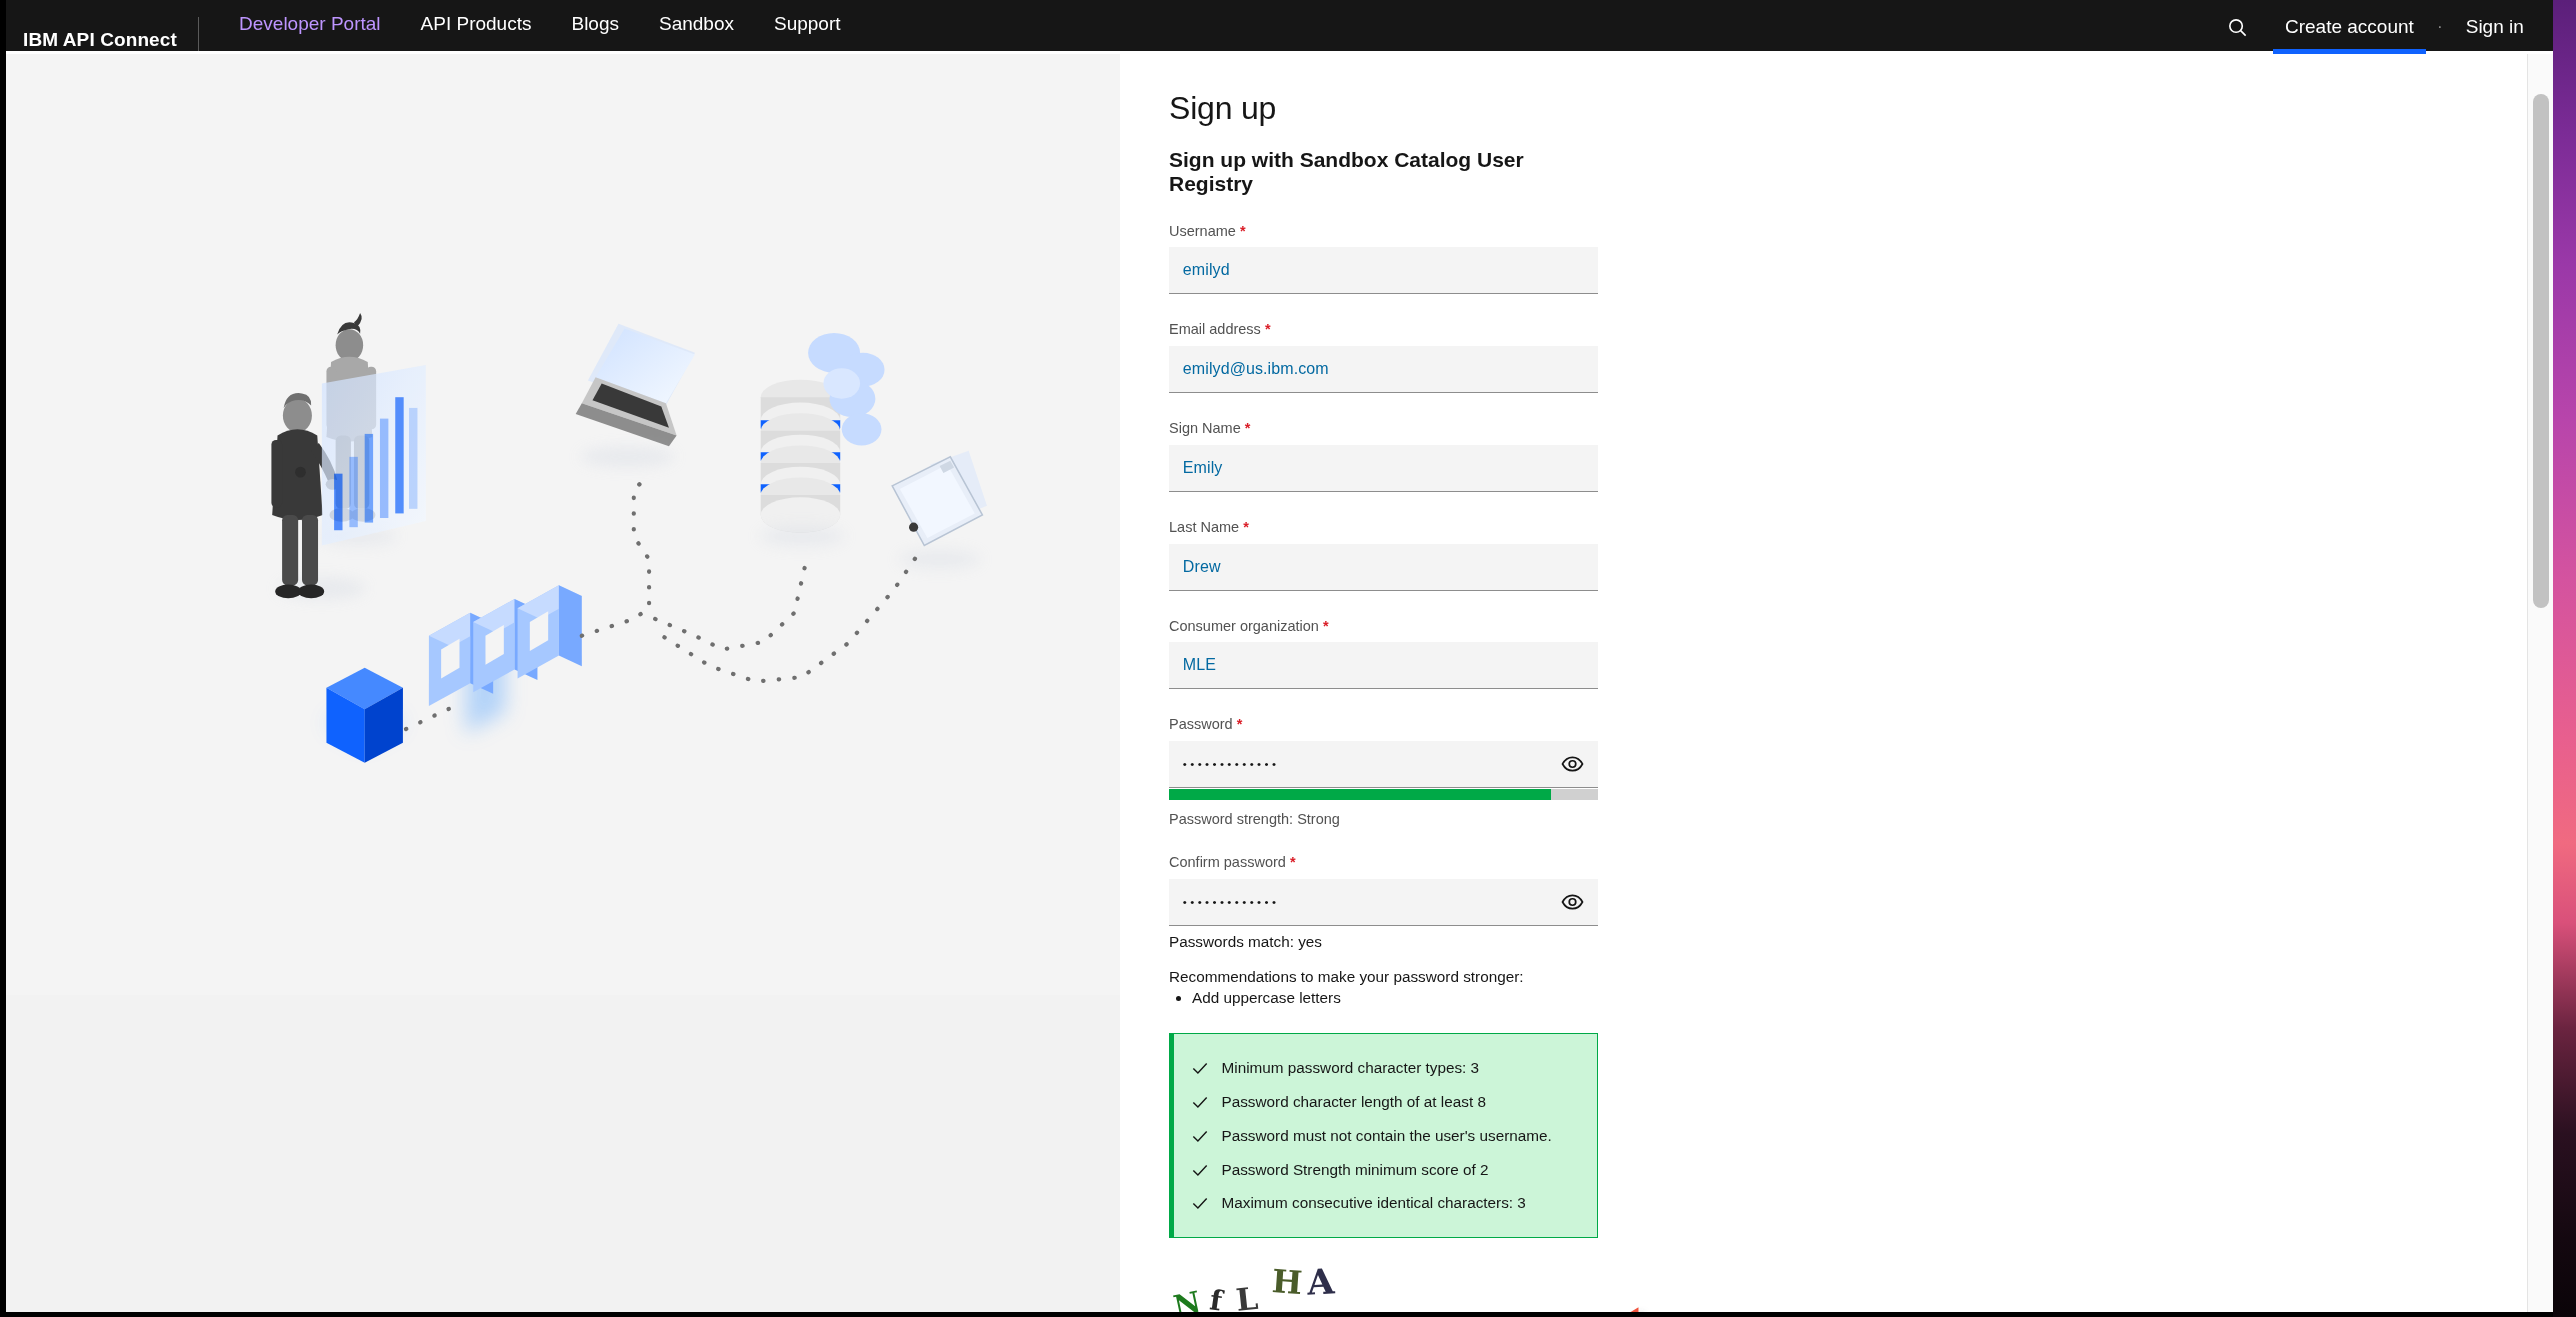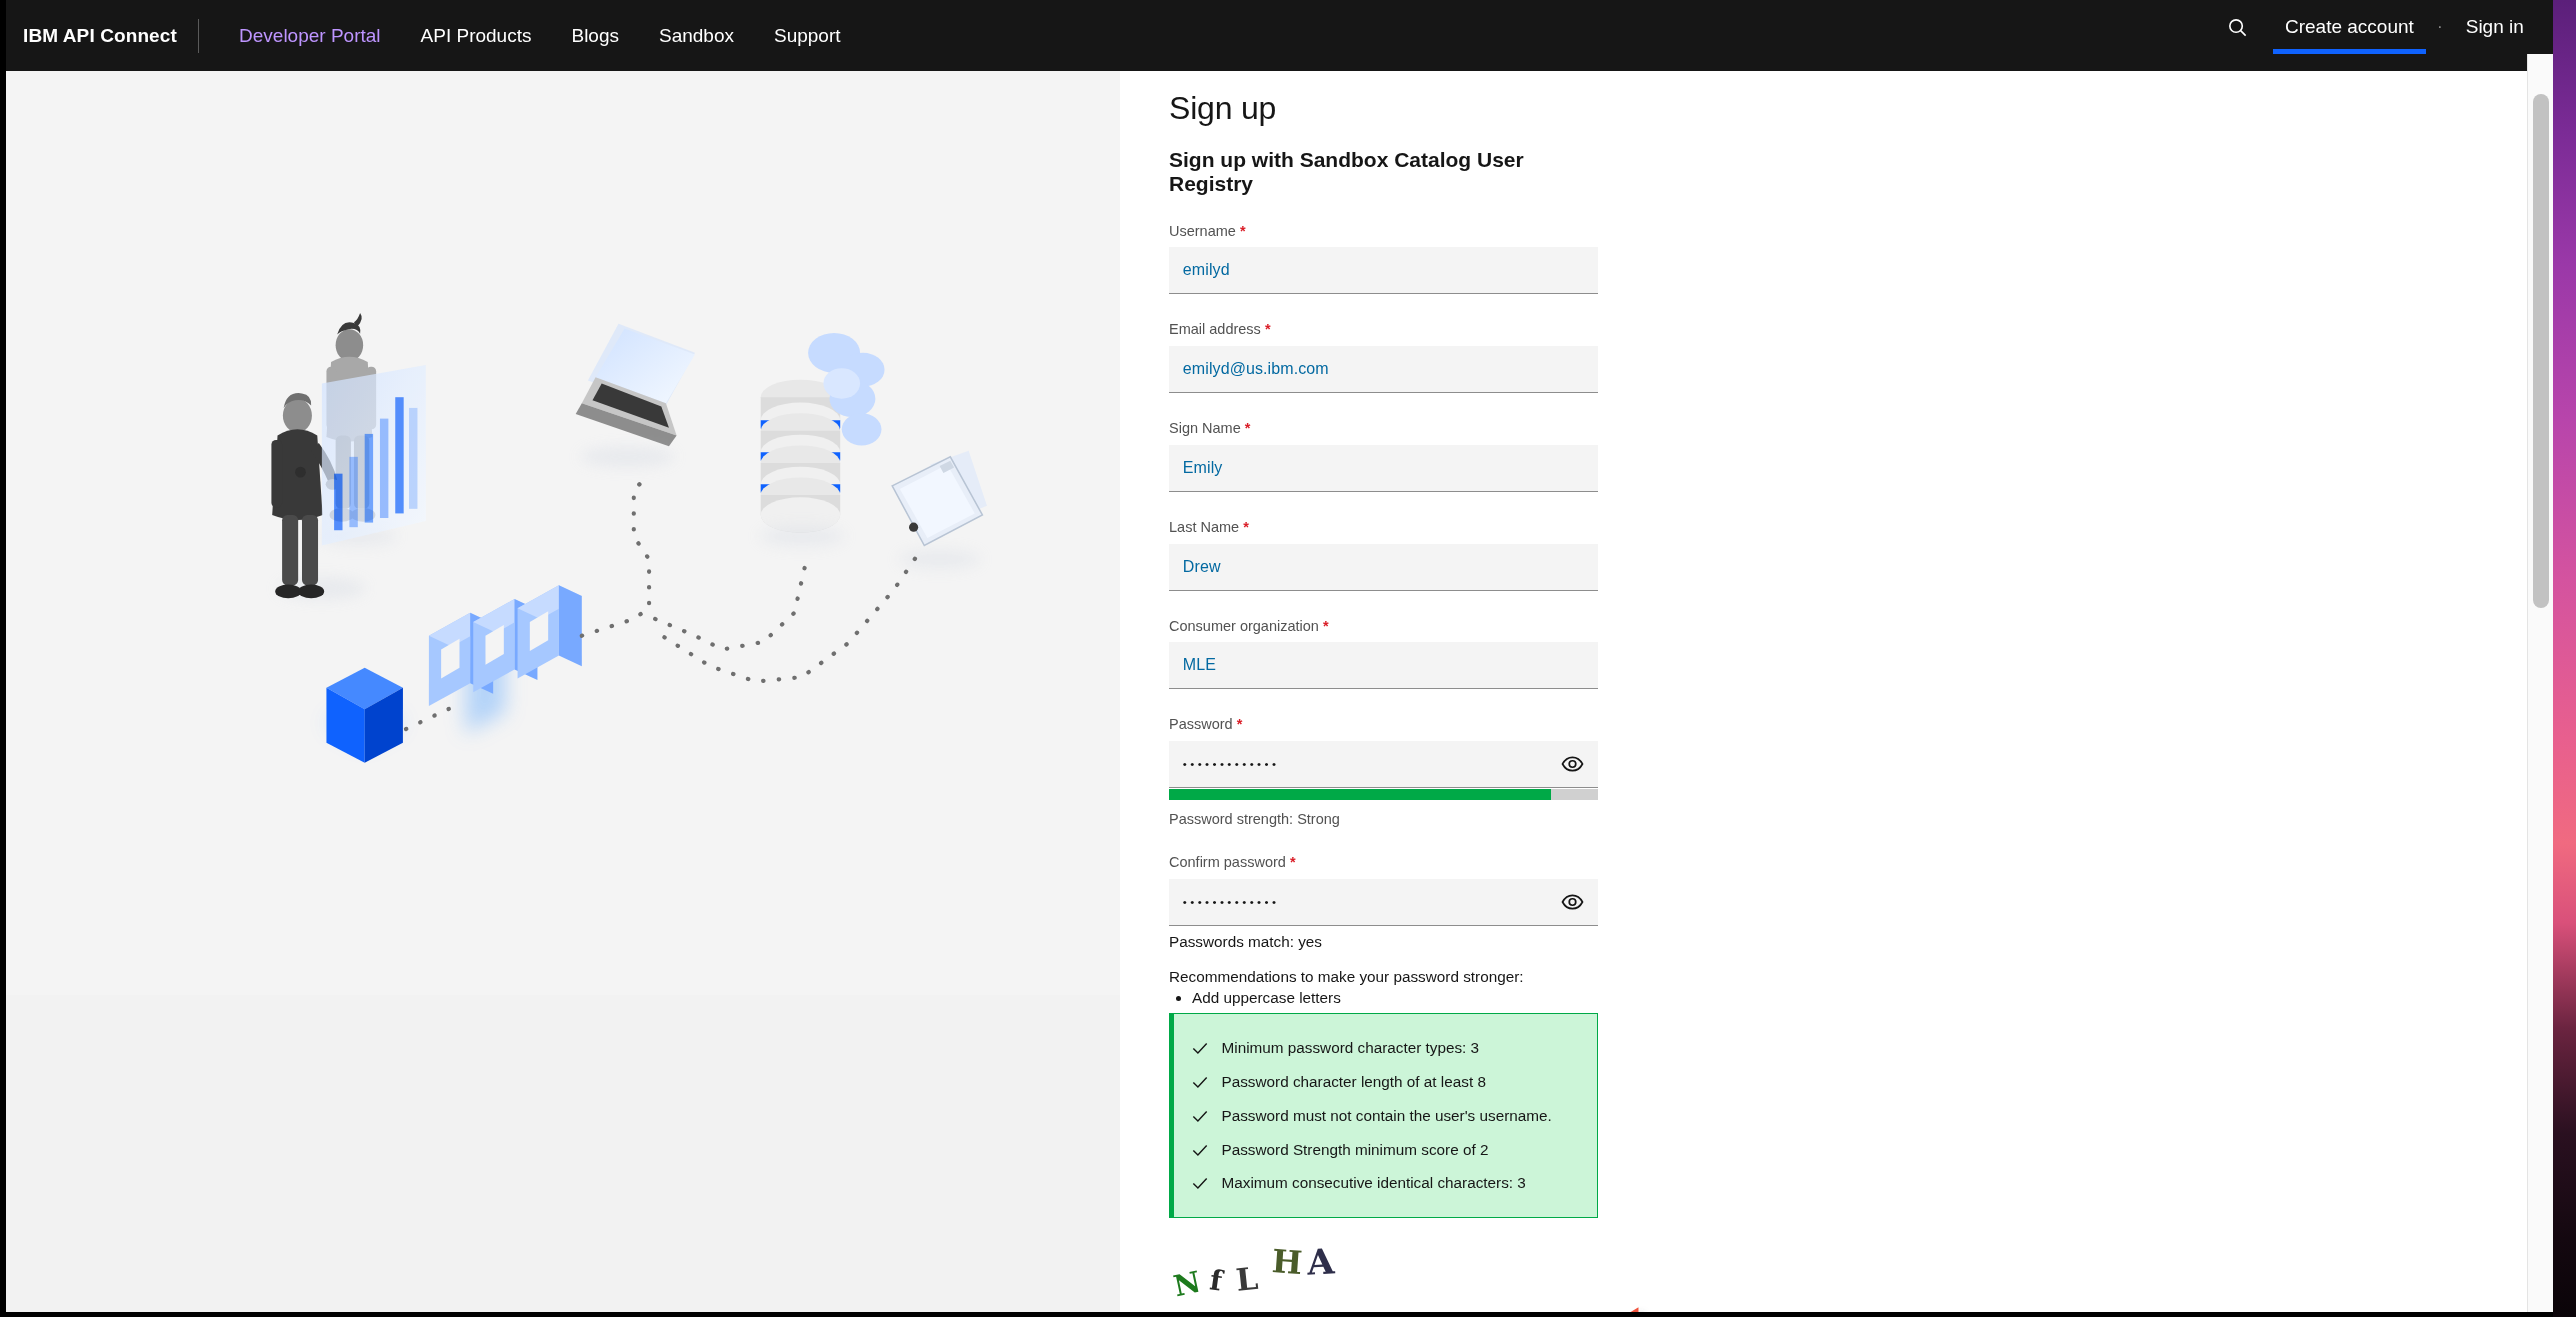--- a/index.html
+++ b/index.html
@@ -34,24 +34,24 @@
     border-left: 6.1px solid #000000;
     border-bottom: 6.1px solid #000000;
     overflow: hidden;
   }
 
   
   #top-nav {
     position: absolute;
     top: 0; left: 0;
     width: 2547px;
-    height: 71px;
+    height: 51px;
     background: #161616;
     display: flex;
-    align-items: center;
+    align-items: flex-end;
     padding-left: 17px;
     z-index: 4;
   }
   .nav-brand {
     color: #ffffff;
     font-size: 19px;
     font-weight: bold;
     letter-spacing: 0.1px;
     white-space: nowrap;
   }
@@ -233,21 +233,21 @@
     margin-top: 1.5px;
   }
   #recommend-list li {
     font-size: 15.3px;
     color: #161616;
     line-height: 1.35;
   }
 
   
   #requirements-panel {
-    margin-top: 5px;
+    margin-top: 25px;
     background: #ccf5d8;
     border: 0.8px solid #00a947;
     border-left: 5.4px solid #00a947;
     padding: 17px 17px 17px 13.8px;
   }
   .req-row {
     display: flex;
     align-items: center;
     padding: 6.9px 0;
   }

